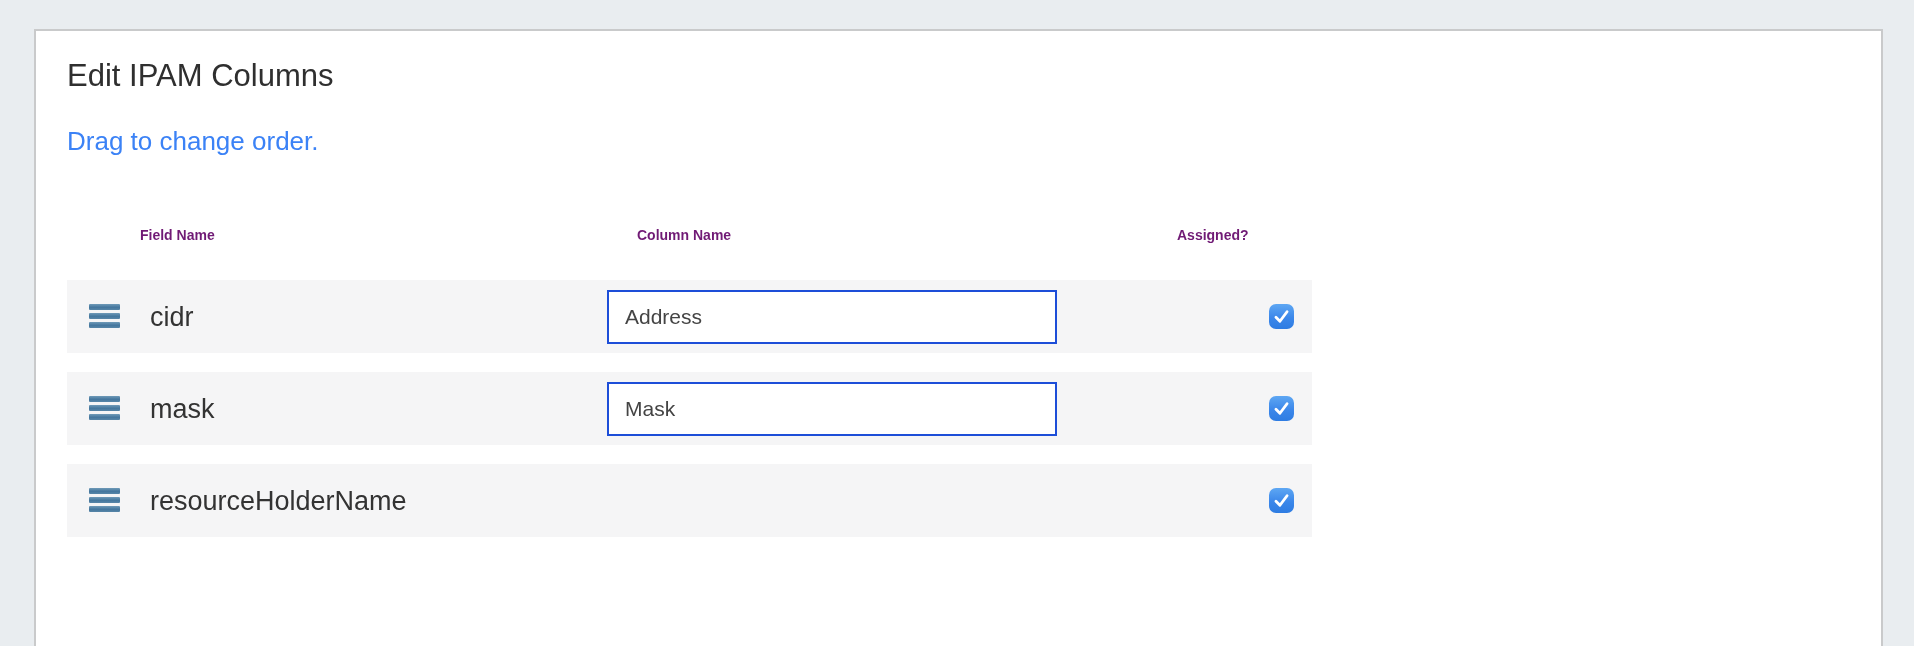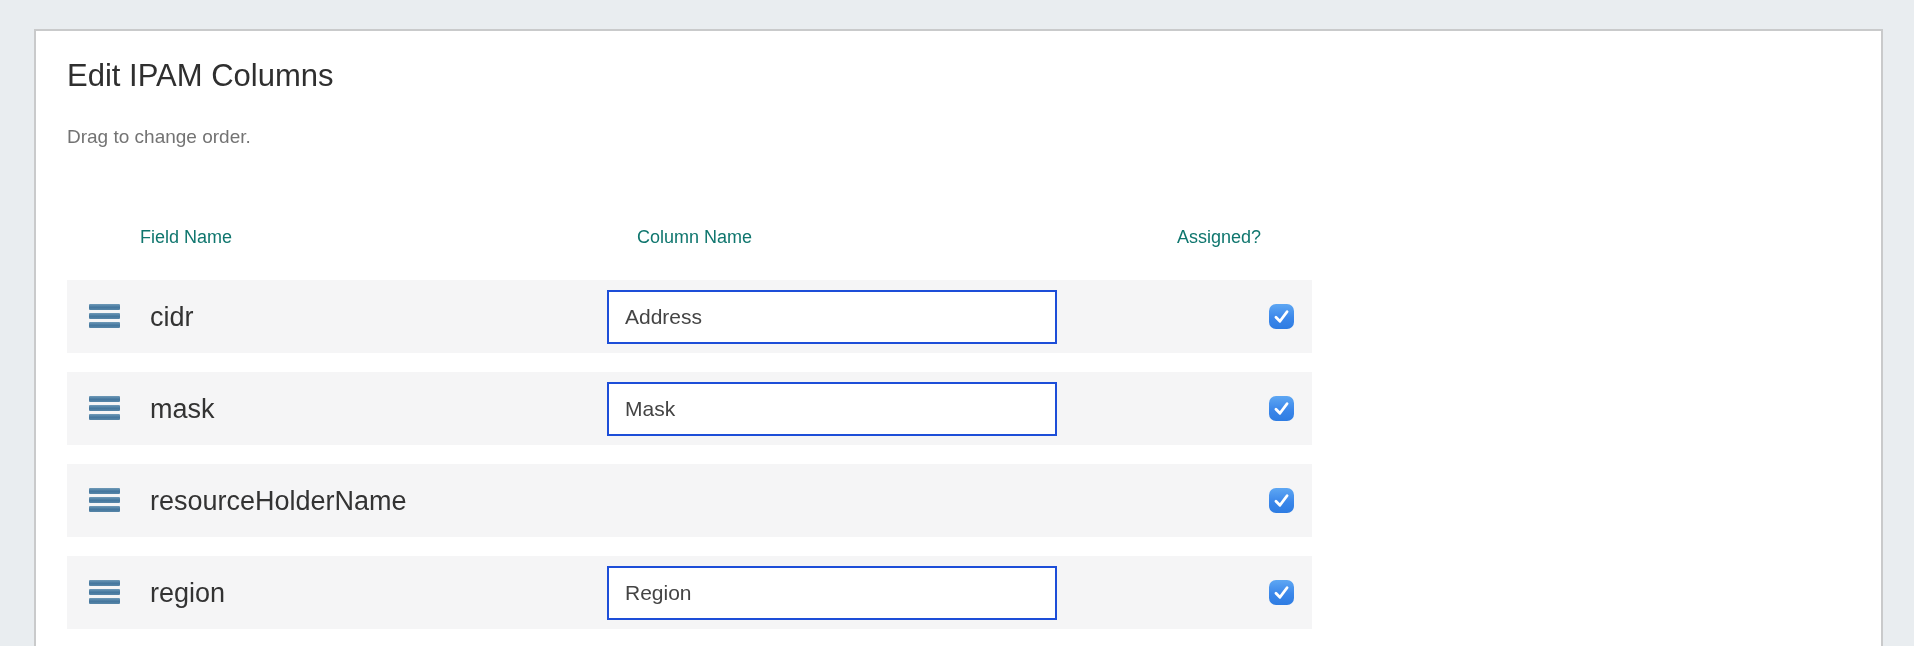--- a/index.html
+++ b/index.html
@@ -25,25 +25,25 @@
     margin: 0;
     font-size: 31px;
     font-weight: 500;
     color: #2f2f2f;
     letter-spacing: 0;
   }
   .card-subtitle {
     position: absolute;
     left: 31px; top: 95px;
     margin: 0;
-    font-size: 19px;
-    color: #737373;
+    font-size: 26px;
+    color: #3b82f6;
   }
   .table-header { position: absolute; left: 0; top: 196px; width: 100%; height: 30px; }
-  .th { position: absolute; font-size: 18px; font-weight: 400; color: #0f766e; white-space: nowrap; }
+  .th { position: absolute; font-size: 14px; font-weight: 700; color: #701a75; white-space: nowrap; }
   .th-field   { left: 104px; }
   .th-column  { left: 601px; }
   .th-enabled { left: 1141px; }
 
   .rows { position: absolute; left: 31px; top: 249px; width: 1245px; }
   .row {
     position: relative;
     width: 1245px; height: 73px;
     margin-bottom: 19px;
     background: #f5f5f6;
@@ -146,30 +146,16 @@
       <span class="bar"></span>
       <span class="bar"></span>
     </span>
     <span class="row-field-name">resourceHolderName</span>
     <span class="checkbox checked">
       <svg width="19" height="19" viewBox="0 0 24 24" fill="none">
         <polyline points="5,13 10,18 19,6" stroke="#ffffff" stroke-width="3.6" stroke-linecap="round" stroke-linejoin="round"></polyline>
       </svg>
     </span>
   </div>
-        <div class="row">
-    <span class="drag-handle">
-      <span class="bar"></span>
-      <span class="bar"></span>
-      <span class="bar"></span>
-    </span>
-    <span class="row-field-name">region</span>
-    <input class="column-input" type="text" value="Region" style="">
-    <span class="checkbox checked">
-      <svg width="19" height="19" viewBox="0 0 24 24" fill="none">
-        <polyline points="5,13 10,18 19,6" stroke="#ffffff" stroke-width="3.6" stroke-linecap="round" stroke-linejoin="round"></polyline>
-      </svg>
-    </span>
-  </div>
       </div>
 
   </div>
 </div>
 
 </body></html>

